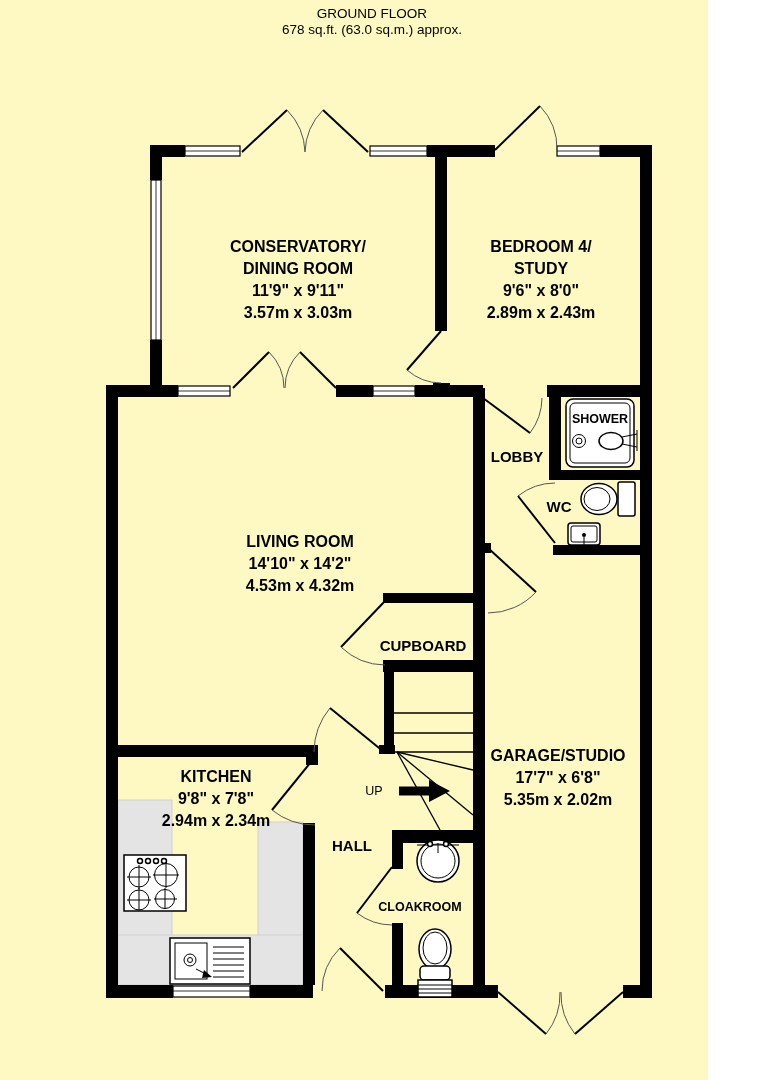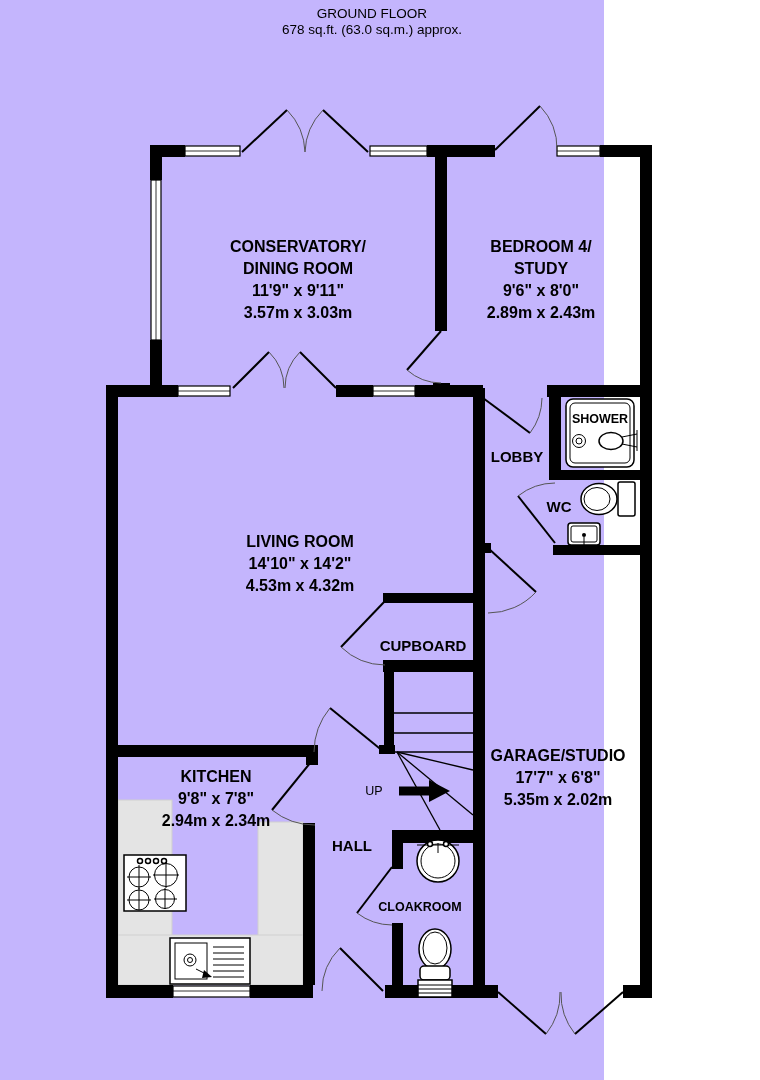--- a/index.html
+++ b/index.html
@@ -1,16 +1,16 @@
 <!DOCTYPE html>
 <html><head>
 <meta charset="utf-8">
 <style>
   html,body{margin:0;padding:0;background:#ffffff;}
-  .page{width:604px;height:1080px;position:relative;background:#c4b5fd;}
+  .page{width:708px;height:1080px;position:relative;background:#fef9c3;}
   svg{display:block;}
   .wall{fill:#000;}
   .leaf{stroke:#000;stroke-width:2;fill:none;}
   .arc{stroke:#555;stroke-width:1;fill:none;}
   .winrect{fill:#fff;stroke:#000;stroke-width:1.2;}
   .winline{stroke:#000;stroke-width:0.8;}
   .fix{fill:#fff;stroke:#000;stroke-width:1.5;}
   .fixthin{fill:none;stroke:#000;stroke-width:1;}
   .tread{stroke:#000;stroke-width:1.3;fill:none;}
   .counter{fill:#e4e4e4;stroke:#cfcfcf;stroke-width:1;}

